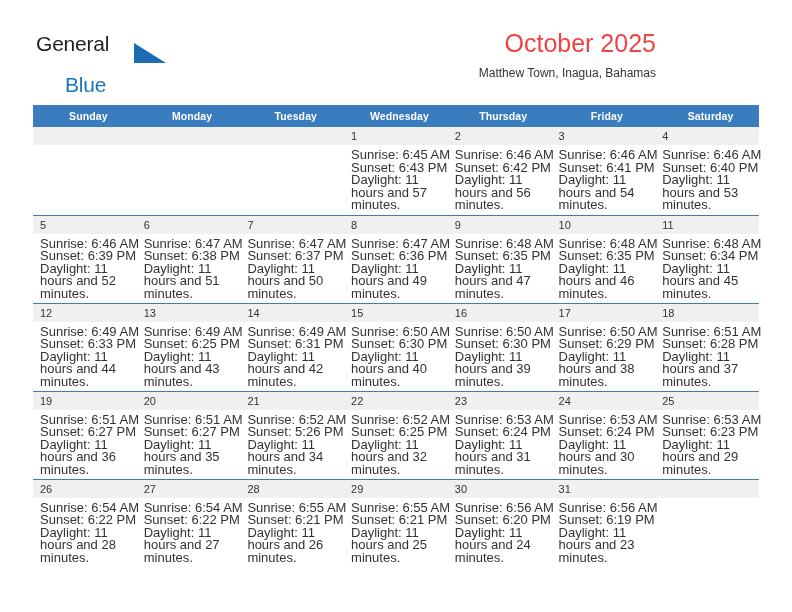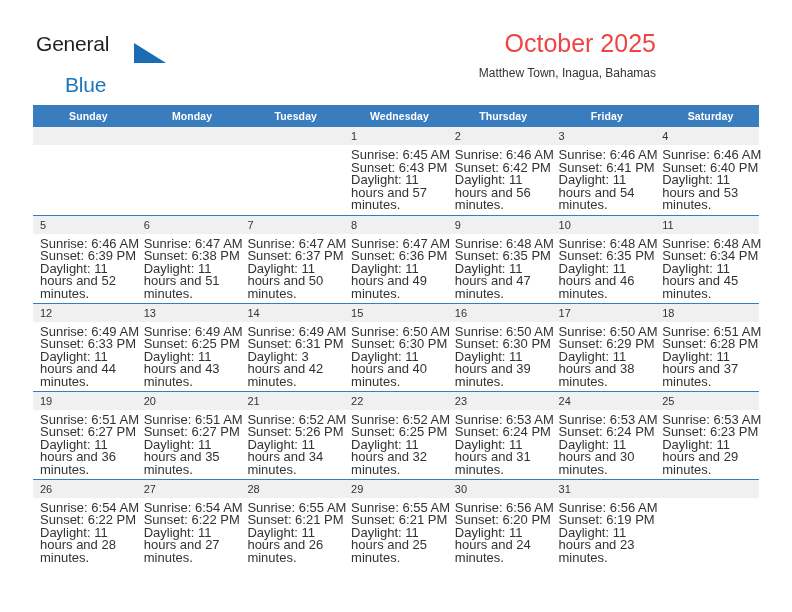--- a/index.html
+++ b/index.html
@@ -307,21 +307,21 @@
               <div>Sunrise: 6:49 AM</div>
               <div>Sunset: 6:25 PM</div>
               <div class="daylight-line">Daylight: 11 hours and 43 minutes.</div>
             </div>
           </td>
           <td>
             <div class="daynum">14</div>
             <div class="detail">
               <div>Sunrise: 6:49 AM</div>
               <div>Sunset: 6:31 PM</div>
-              <div class="daylight-line">Daylight: 3 hours and 42 minutes.</div>
+              <div class="daylight-line">Daylight: 11 hours and 42 minutes.</div>
             </div>
           </td>
           <td>
             <div class="daynum">15</div>
             <div class="detail">
               <div>Sunrise: 6:50 AM</div>
               <div>Sunset: 6:30 PM</div>
               <div class="daylight-line">Daylight: 11 hours and 40 minutes.</div>
             </div>
           </td>

